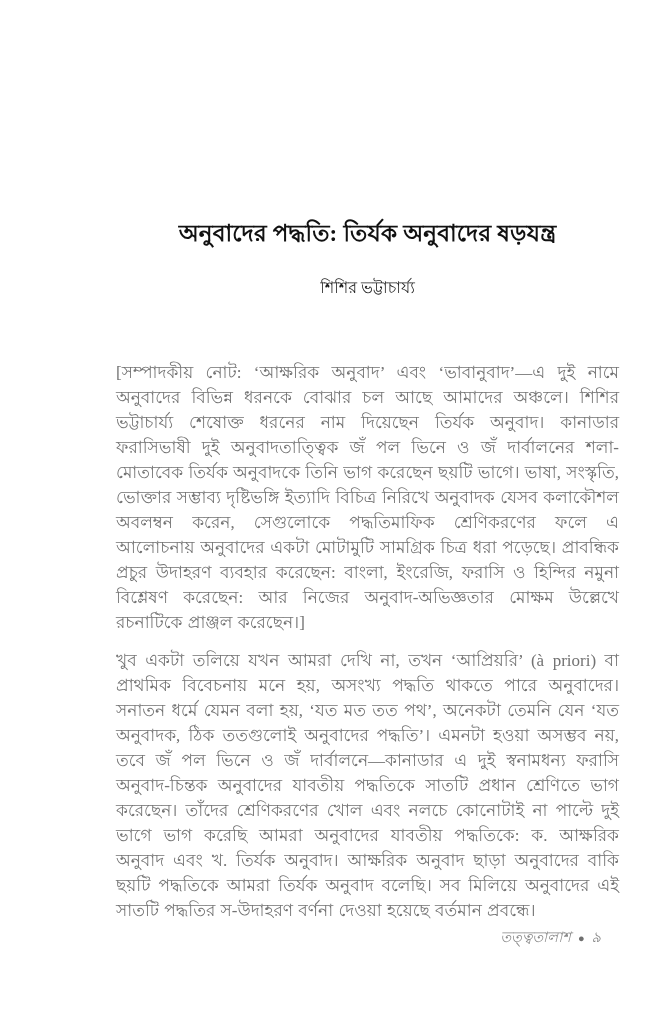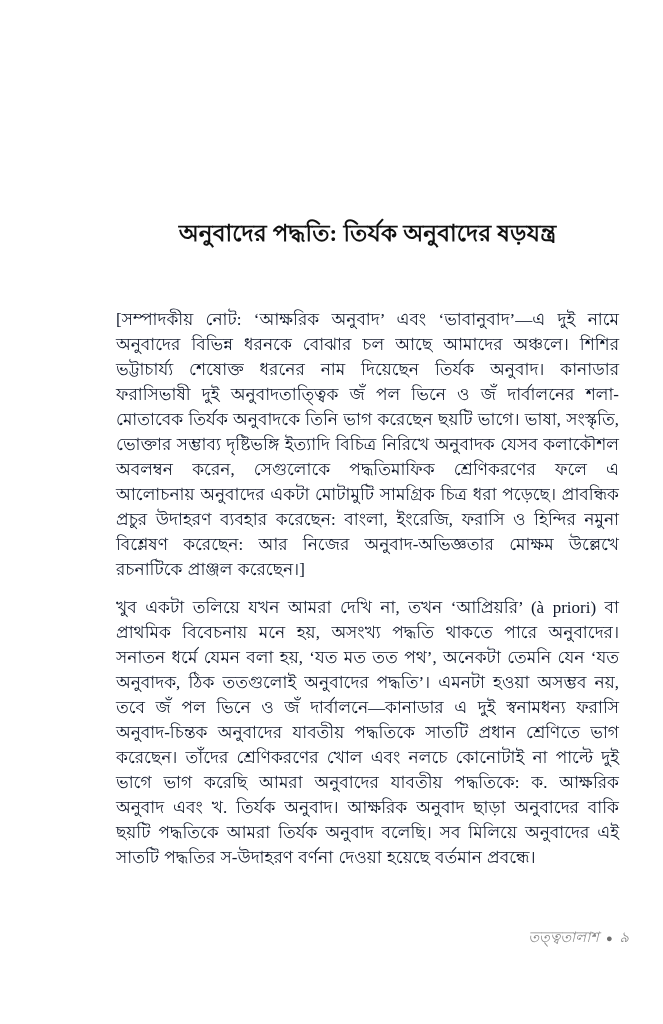--- a/index.html
+++ b/index.html
@@ -35,29 +35,29 @@
     margin-top:26px;
     text-align:center;
     font-size:16px;
     font-weight:400;
     color:#1e1e1e;
   }
   .para {
     font-size:17px;
     line-height:25px;
     text-align:justify;
-    color:#0f172a;
+    color:#737373;
     word-spacing:1px;
   }
   .para.editorial { margin-top:58px; }
   .para.body      { margin-top:13px; }
   .latin { }
   .footer {
     position:absolute;
-    right:70px; top:926px;
+    right:98px; top:926px;
     font-size:14.5px;
     font-style:italic;
     color:#8a8a8a;
     display:flex;
     align-items:center;
     gap:7px;
   }
   .footer .bullet {
     font-style:normal;
     font-size:11px;
@@ -66,20 +66,21 @@
   }
 </style>
 </head>
 <body>
 
 <div class="page">
   <main class="content">
 
     <h1 class="title">অনুবাদের পদ্ধতি: তির্যক অনুবাদের ষড়যন্ত্র</h1>
 
+    <div class="author">শিশির ভট্টাচার্য্য</div>
 
     <p class="para editorial">[সম্পাদকীয় নোট: ‘আক্ষরিক অনুবাদ’ এবং ‘ভাবানুবাদ’—এ দুই নামে অনুবাদের বিভিন্ন ধরনকে বোঝার চল আছে আমাদের অঞ্চলে। শিশির ভট্টাচার্য্য শেষোক্ত ধরনের নাম দিয়েছেন তির্যক অনুবাদ। কানাডার ফরাসিভাষী দুই অনুবাদতাত্ত্বিক জঁ পল ভিনে ও জঁ দার্বালনের শলা-মোতাবেক তির্যক অনুবাদকে তিনি ভাগ করেছেন ছয়টি ভাগে। ভাষা, সংস্কৃতি, ভোক্তার সম্ভাব্য দৃষ্টিভঙ্গি ইত্যাদি বিচিত্র নিরিখে অনুবাদক যেসব কলাকৌশল অবলম্বন করেন, সেগুলোকে পদ্ধতিমাফিক শ্রেণিকরণের ফলে এ আলোচনায় অনুবাদের একটা মোটামুটি সামগ্রিক চিত্র ধরা পড়েছে। প্রাবন্ধিক প্রচুর উদাহরণ ব্যবহার করেছেন: বাংলা, ইংরেজি, ফরাসি ও হিন্দির নমুনা বিশ্লেষণ করেছেন: আর নিজের অনুবাদ-অভিজ্ঞতার মোক্ষম উল্লেখে রচনাটিকে প্রাঞ্জল করেছেন।]</p>
 
     <p class="para body"><span>খুব একটা তলিয়ে যখন আমরা দেখি না, তখন ‘আপ্রিয়রি’ (</span><span class="latin">à priori</span><span>) বা প্রাথমিক বিবেচনায় মনে হয়, অসংখ্য পদ্ধতি থাকতে পারে অনুবাদের। সনাতন ধর্মে যেমন বলা হয়, ‘যত মত তত পথ’, অনেকটা তেমনি যেন ‘যত অনুবাদক, ঠিক ততগুলোই অনুবাদের পদ্ধতি’। এমনটা হওয়া অসম্ভব নয়, তবে জঁ পল ভিনে ও জঁ দার্বালনে—কানাডার এ দুই স্বনামধন্য ফরাসি অনুবাদ-চিন্তক অনুবাদের যাবতীয় পদ্ধতিকে সাতটি প্রধান শ্রেণিতে ভাগ করেছেন। তাঁদের শ্রেণিকরণের খোল এবং নলচে কোনোটাই না পাল্টে দুই ভাগে ভাগ করেছি আমরা অনুবাদের যাবতীয় পদ্ধতিকে: ক. আক্ষরিক অনুবাদ এবং খ. তির্যক অনুবাদ। আক্ষরিক অনুবাদ ছাড়া অনুবাদের বাকি ছয়টি পদ্ধতিকে আমরা তির্যক অনুবাদ বলেছি। সব মিলিয়ে অনুবাদের এই সাতটি পদ্ধতির স-উদাহরণ বর্ণনা দেওয়া হয়েছে বর্তমান প্রবন্ধে।</span></p>
 
   </main>
 
   <footer class="footer">
     <span class="journal">তত্ত্বতালাশ</span>
     <span class="bullet">●</span>

